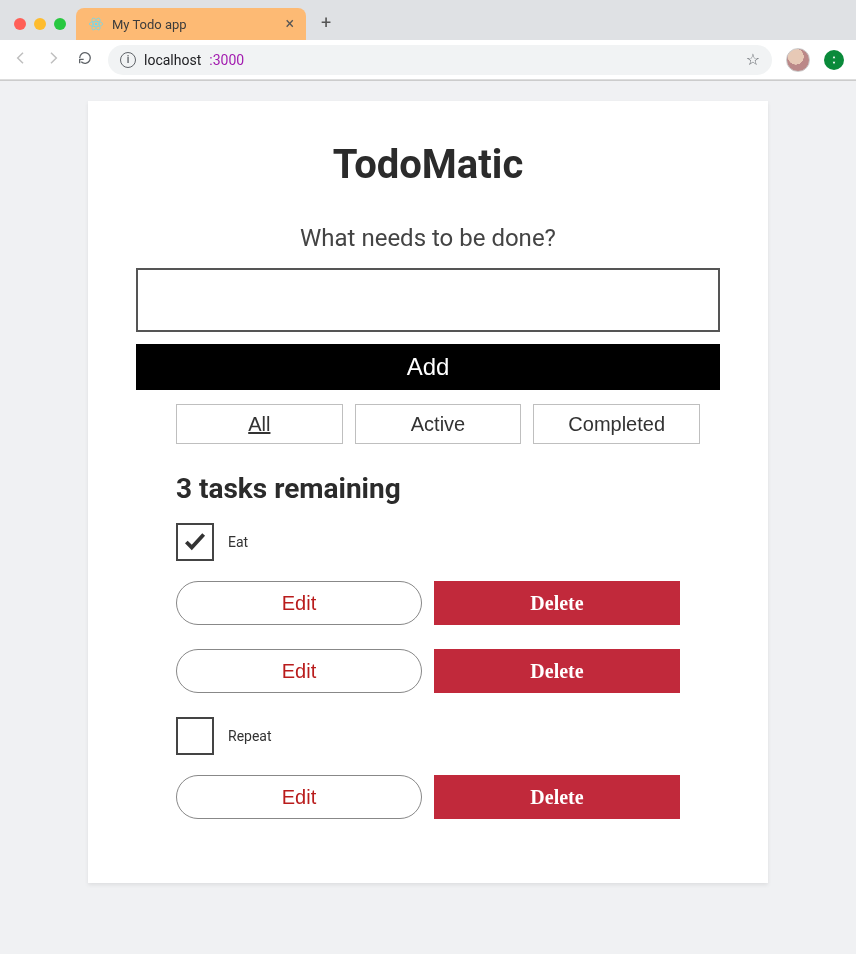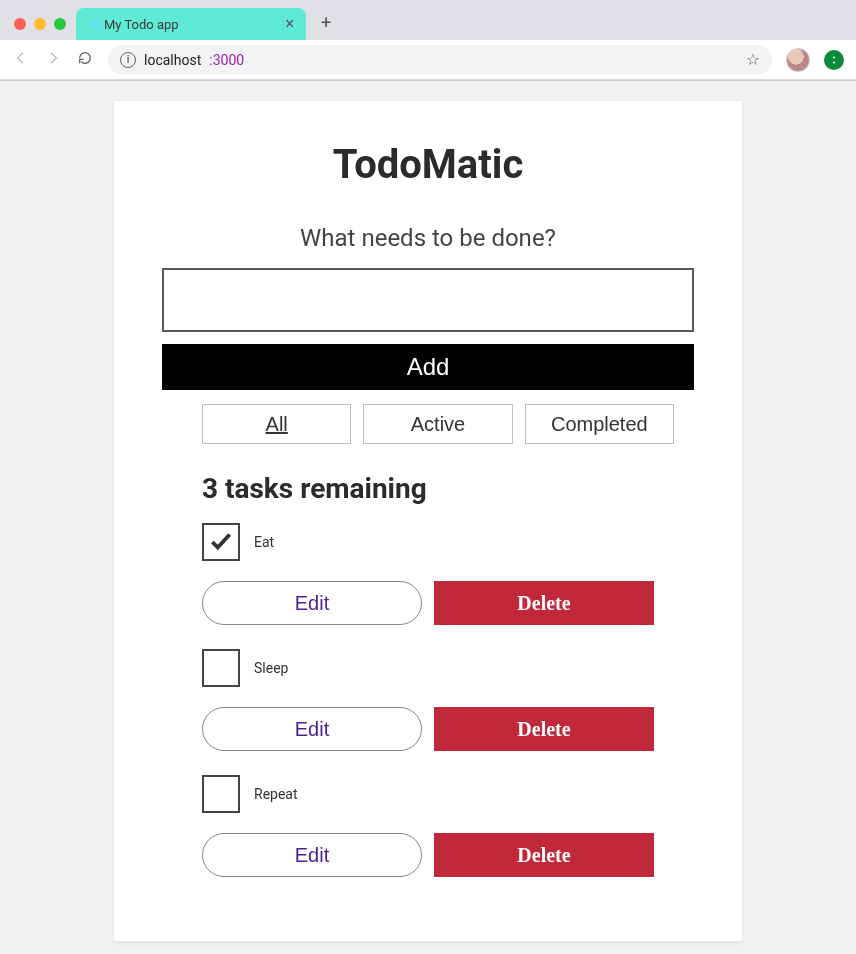--- a/index.html
+++ b/index.html
@@ -28,21 +28,22 @@
     align-items: center;
     padding: 0 10px 10px 4px;
   }
   .tl { width: 12px; height: 12px; border-radius: 50%; }
   .tl.red { background: #ff5f57; }
   .tl.yellow { background: #febc2e; }
   .tl.green { background: #28c840; }
   .tab {
     display: flex;
     align-items: center;
-    background: #5eead4;
+    gap: 8px;
+    background: #fdba74;
     border-radius: 8px 8px 0 0;
     padding: 7px 12px;
     font-size: 13px;
     color: #3c3c3c;
     min-width: 230px;
     height: 32px;
     position: relative;
   }
   .tab .favicon {
     width: 16px; height: 16px;
@@ -112,21 +113,21 @@
 
   
   .viewport {
     background: #f0f1f3;
     height: calc(954px - 80px);
     padding: 20px 0;
     overflow: hidden;
   }
   .app-card {
     background: #fff;
-    width: 628px;
+    width: 680px;
     margin: 0 auto;
     padding: 40px 48px 40px 48px;
     box-shadow: 0 2px 4px rgba(0,0,0,0.08);
   }
   h1.app-title {
     text-align: center;
     font-size: 40px;
     font-weight: 700;
     color: #2b2b2b;
     margin-bottom: 36px;
@@ -208,21 +209,21 @@
   }
   .edit-btn, .delete-btn {
     flex: 1;
     height: 44px;
     font-size: 20px;
     cursor: pointer;
     border: 1px solid #888;
   }
   .edit-btn {
     background: #fff;
-    color: #4c1d95;
+    color: #b91c1c;
     border-radius: 22px;
   }
   .delete-btn {
     background: #c1293b;
     color: #fff;
     border-color: #c1293b;
     font-weight: 600;
     font-family: Liberation Serif, serif;
   }
 </style>
@@ -309,26 +310,20 @@
           </span>
           <span class="task-label">Eat</span>
         </div>
         <div class="task-actions">
           <button class="edit-btn">Edit</button>
           <button class="delete-btn">Delete</button>
         </div>
       </div>
 
       <div class="task">
-        <div class="task-row">
-          <span class="checkbox">
-            
-          </span>
-          <span class="task-label">Sleep</span>
-        </div>
         <div class="task-actions">
           <button class="edit-btn">Edit</button>
           <button class="delete-btn">Delete</button>
         </div>
       </div>
 
       <div class="task">
         <div class="task-row">
           <span class="checkbox">
             

